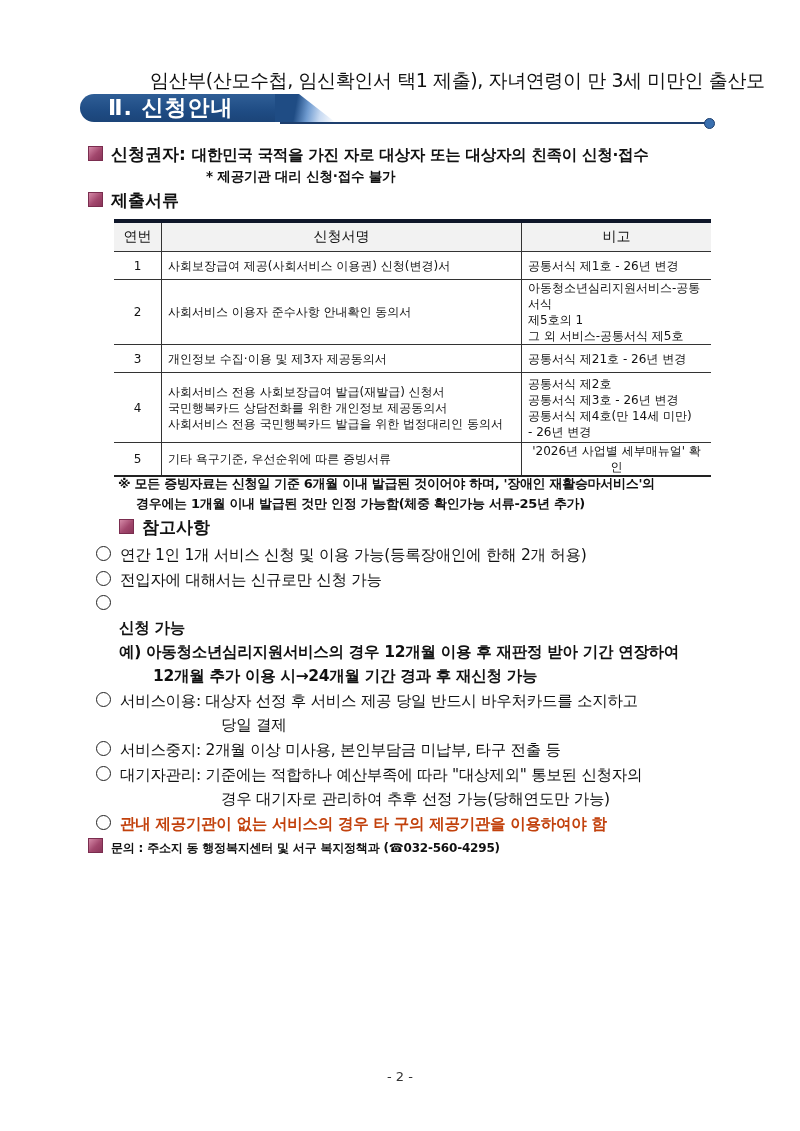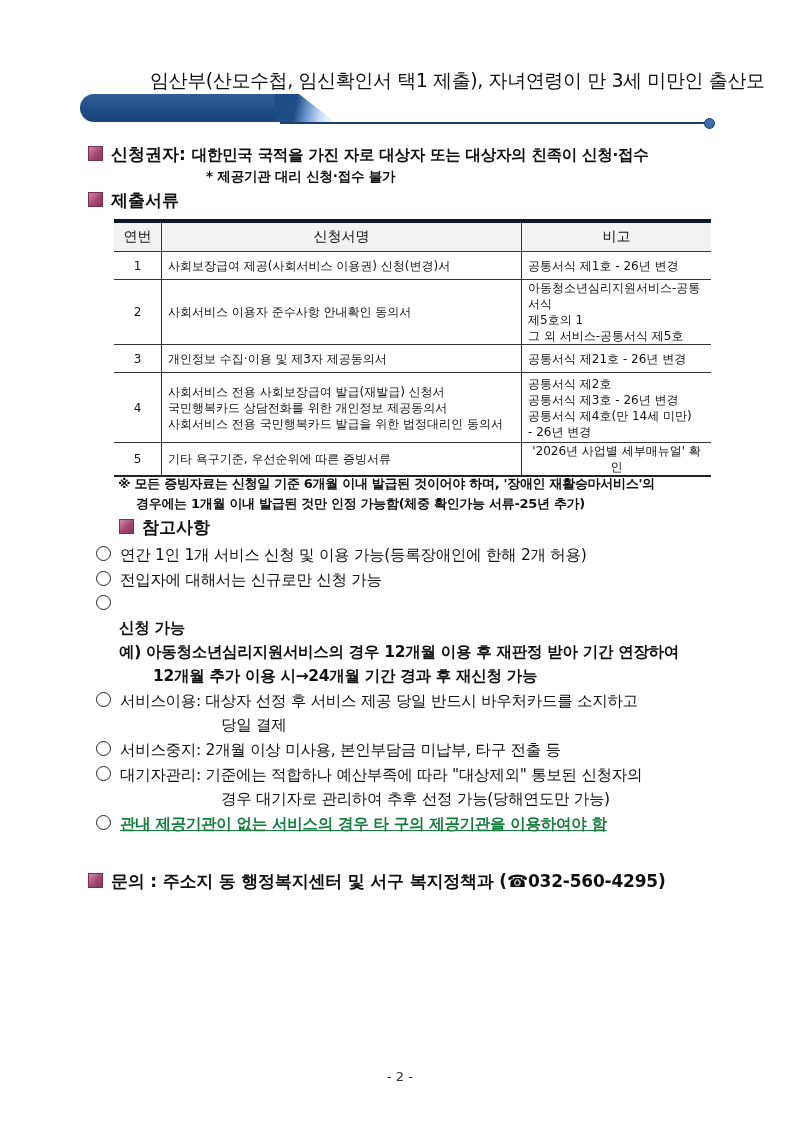--- a/index.html
+++ b/index.html
@@ -38,32 +38,33 @@
   .tbl td.rmk { line-height:16px; }
   .tbl tr:first-child th:first-child, .tbl td.num { border-left:none; }
   .tbl tr th:last-child, .tbl td.rmk { border-right:none; }
 
   .star-note { font-size:13px; font-weight:bold; letter-spacing:-0.3px; white-space:nowrap; line-height:20px; }
   .u { }
 
   .ref-line { font-size:15.5px; white-space:nowrap; letter-spacing:-0.3px; }
   .circ { display:inline-block; width:13px; height:13px; border:1.3px solid #222; border-radius:50%; margin-right:9px; vertical-align:-1px; }
   .bold { font-weight:bold; }
-  .red { color:#15803d; font-weight:bold;text-decoration:underline; }
-  .contact { font-size:17px; font-weight:bold; white-space:nowrap; letter-spacing:-0.2px;margin-top:32px; }
+  .red { color:#c2410c; font-weight:bold; }
+  .contact { font-size:12px; font-weight:bold; white-space:nowrap; letter-spacing:-0.2px; }
   .page-num { left:0; width:800px; top:1069px; text-align:center; font-size:13px; color:#333; }
 </style>
 </head>
 <body>
 
 <div class="abs top-line">임산부(산모수첩, 임신확인서 택1 제출), 자녀연령이 만 3세 미만인 출산모</div>
 
 <div class="abs banner">
   <div class="banner-shape"></div>
   <div class="banner-tail"></div>
+  <div class="banner-title">Ⅱ. 신청안내</div>
   <div class="banner-line"></div>
   <div class="banner-dot"></div>
 </div>
 
 <div class="abs h2" style="left:88px; top:143px;">
   <span class="bullet-sq"></span><span class="lbl">신청권자:</span>
   <span class="body">대한민국 국적을 가진 자로 대상자 또는 대상자의 친족이 신청·접수</span>
 </div>
 <div class="abs note" style="left:206px; top:168px;">* 제공기관 대리 신청·접수 불가</div>
 

